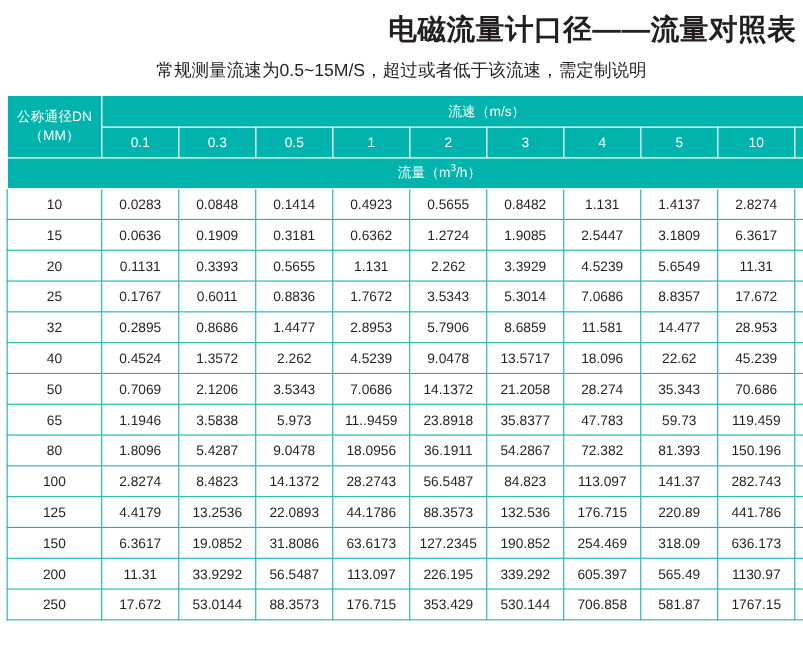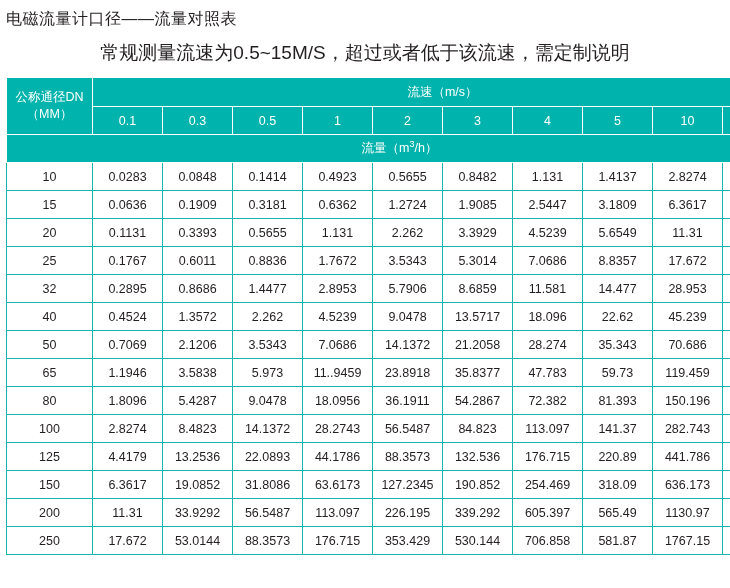--- a/index.html
+++ b/index.html
@@ -13,30 +13,30 @@
     font-family: "Liberation Sans", sans-serif;
     color: #231f20;
     overflow: hidden;
   }
   .page {
     width: 730px;
     box-sizing: border-box;
     padding: 0 6px;
   }
   .title {
-    text-align: left;
-    font-size: 16px;
-    font-weight: normal;
+    text-align: right;
+    font-size: 26px;
+    font-weight: bold;
     color: #231f20;
     letter-spacing: 0.5px;
     margin-top: 9px;
   }
   .subtitle {
     text-align: center;
-    font-size: 19px;
+    font-size: 16px;
     color: #231f20;
     margin-top: 10px;
     margin-bottom: 11px;
   }
   table.flow {
     border-collapse: collapse;
     width: 718px;
     margin: 0 auto;
     table-layout: fixed;
   }

